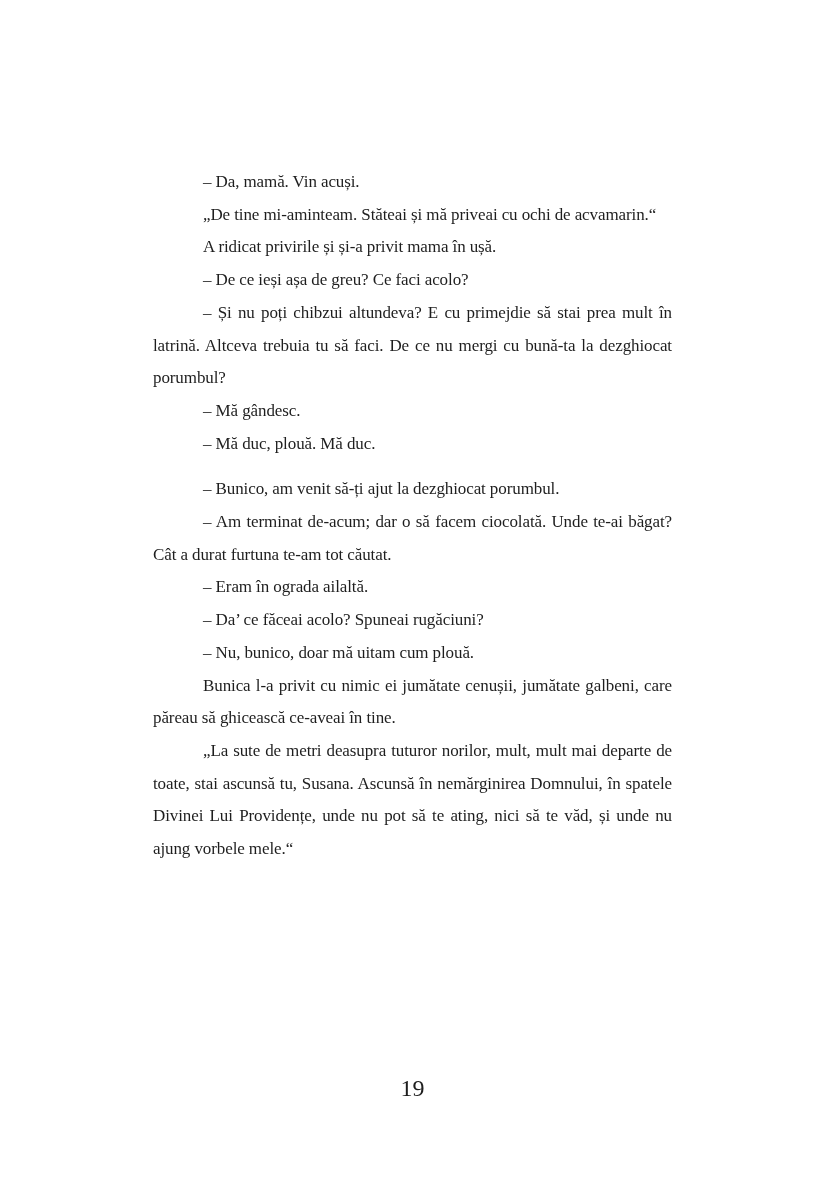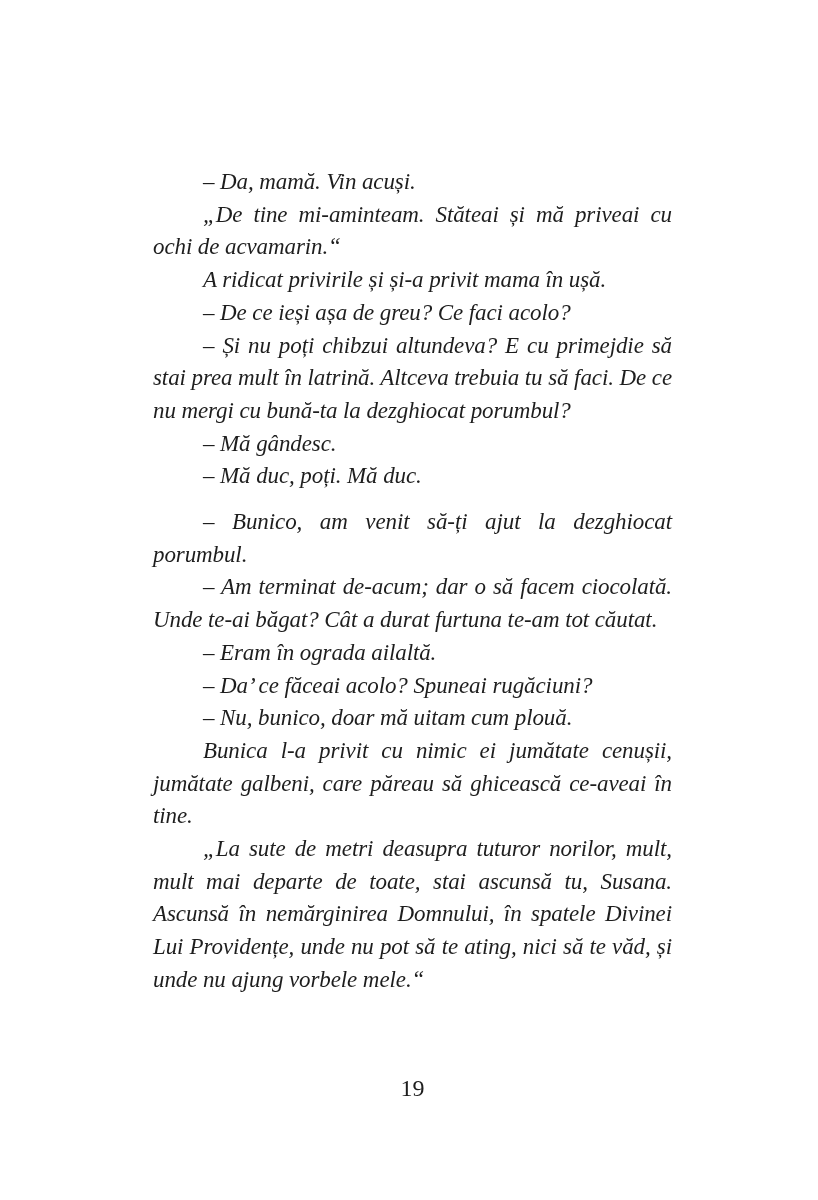--- a/index.html
+++ b/index.html
@@ -14,25 +14,24 @@
     background: #ffffff;
     font-family: "Liberation Serif", "DejaVu Serif", serif;
     color: #1e1e1e;
     overflow: hidden;
   }
   .text-block {
     position: absolute;
     left: 153px;
     top: 166px;
     width: 519px;
-    font-size: 23px;
+    font-size: 17px;
     line-height: 32.7px;
     text-align: justify;
     letter-spacing: -0.1px;
-    font-style: italic;
   }
   .text-block p {
     margin: 0;
     padding: 0;
     text-indent: 50px;
   }
   .text-block p.section-start {
     margin-top: 13px;
   }
   .folio {
@@ -49,21 +48,21 @@
 <body>
 
 <div class="book-page">
   <div class="text-block">
     <p>– Da, mamă. Vin acuși.</p>
     <p>„De tine mi-aminteam. Stăteai și mă priveai cu ochi de acvamarin.“</p>
     <p>A ridicat privirile și și-a privit mama în ușă.</p>
     <p>– De ce ieși așa de greu? Ce faci acolo?</p>
     <p>– Și nu poți chibzui altundeva? E cu primejdie să stai prea mult în latrină. Altceva trebuia tu să faci. De ce nu mergi cu bună-ta la dezghiocat porumbul?</p>
     <p>– Mă gândesc.</p>
-    <p>– Mă duc, poți. Mă duc.</p>
+    <p>– Mă duc, plouă. Mă duc.</p>
     <p class="section-start">– Bunico, am venit să-ți ajut la dezghiocat porumbul.</p>
     <p>– Am terminat de-acum; dar o să facem ciocolată. Unde te-ai băgat? Cât a durat furtuna te-am tot căutat.</p>
     <p>– Eram în ograda ailaltă.</p>
     <p>– Da’ ce făceai acolo? Spuneai rugăciuni?</p>
     <p>– Nu, bunico, doar mă uitam cum plouă.</p>
     <p>Bunica l-a privit cu nimic ei jumătate cenușii, jumătate galbeni, care păreau să ghicească ce-aveai în tine.</p>
     <p>„La sute de metri deasupra tuturor norilor, mult, mult mai departe de toate, stai ascunsă tu, Susana. Ascunsă în nemărginirea Domnului, în spatele Divinei Lui Providențe, unde nu pot să te ating, nici să te văd, și unde nu ajung vorbele mele.“</p>
   </div>
   <div class="folio">19</div>
 </div>

